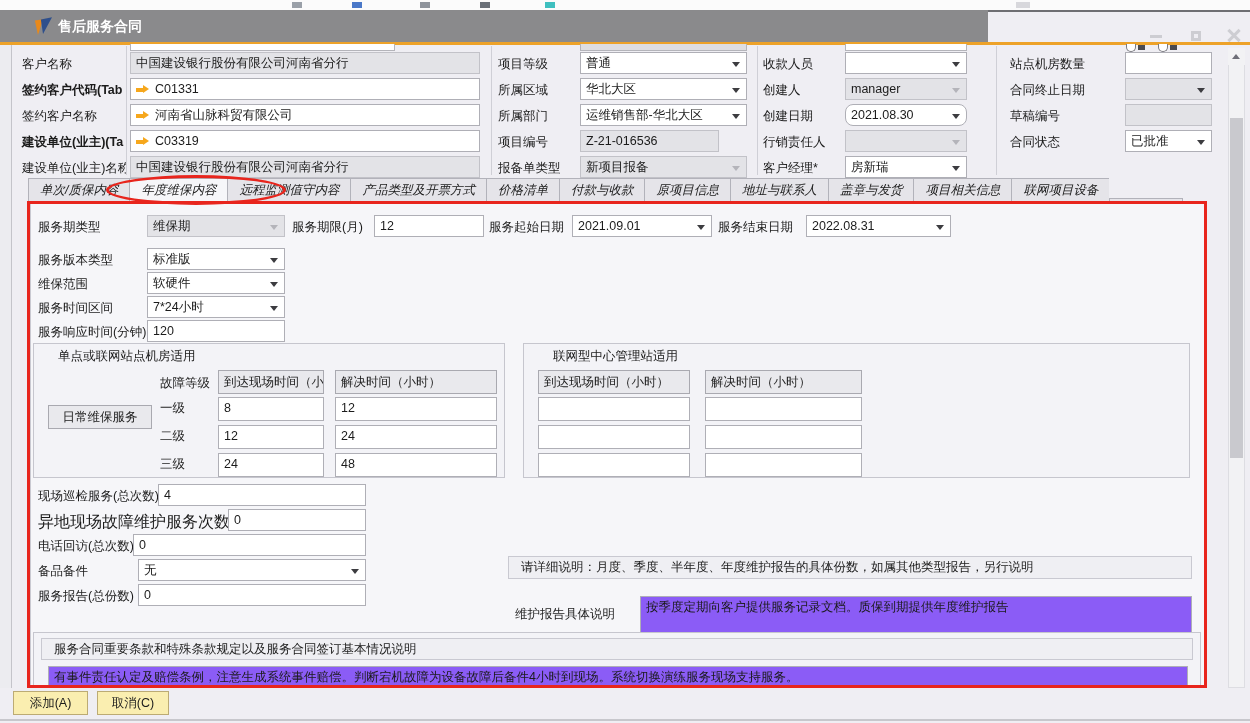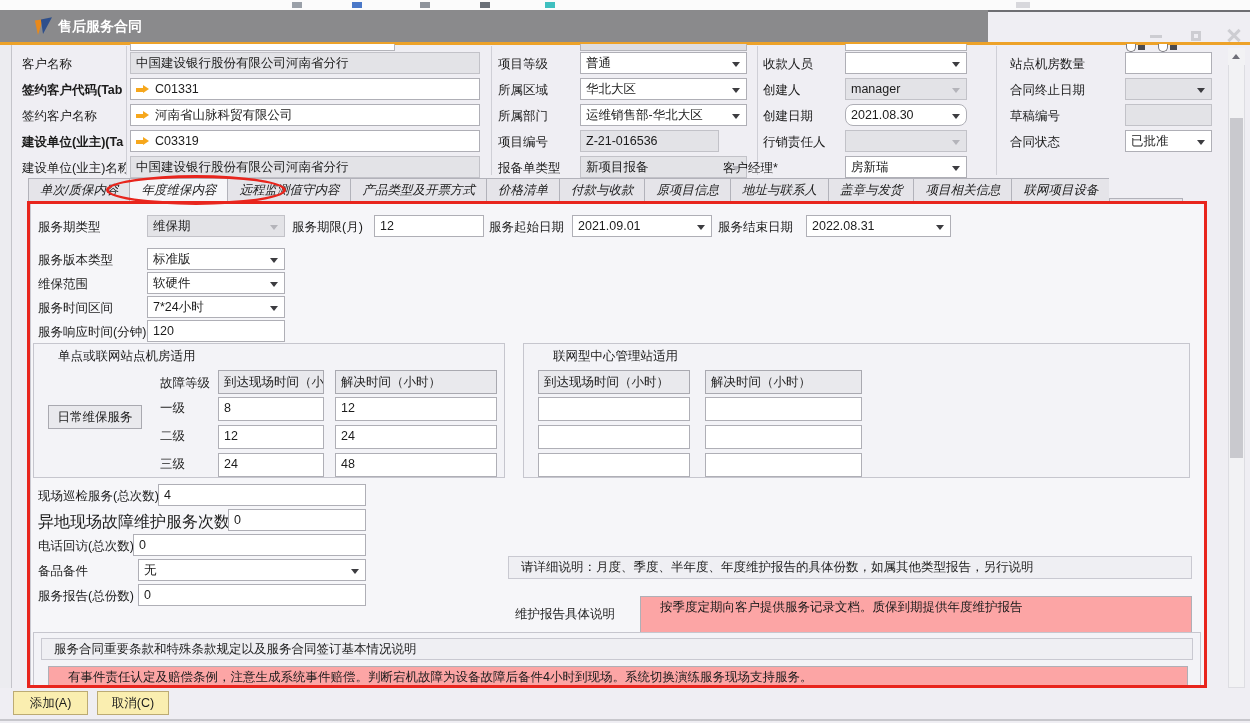--- a/index.html
+++ b/index.html
@@ -45,21 +45,21 @@
        border:1px solid #B2B2BA;border-right:none;white-space:nowrap;color:#1b1b1b;}
   .tab:last-child{border-right:1px solid #B2B2BA;margin-top:20px;}
   .tab.active{background:#F6F6F9;height:25px;border-bottom:none;}
   
   .panel{position:absolute;left:30px;top:202px;width:1176px;height:486px;background:#F6F6F9;border:1px solid #C9C9D1;box-sizing:border-box;}
   .grp{position:absolute;background:#F3F3F7;border:1px solid #C6C6CE;box-sizing:border-box;}
   .grp-title{position:absolute;white-space:nowrap;}
   .th{position:absolute;box-sizing:border-box;height:24px;line-height:22px;background:#E9E9ED;border:1px solid #A9A9B0;padding:0 5px;white-space:nowrap;overflow:hidden;}
   .cell-lbl{position:absolute;box-sizing:border-box;background:#E9E9ED;border:1px solid #A9A9B0;text-align:center;line-height:22px;}
   .note-h{position:absolute;box-sizing:border-box;background:#EFEFF3;border:1px solid #C9C9D1;line-height:21px;padding:0 12px;white-space:nowrap;overflow:hidden;}
-  .tarea{position:absolute;box-sizing:border-box;background:#fca5a5;border:1px solid #AFAFB6;padding:2px 19px;line-height:16px;overflow:hidden;}
+  .tarea{position:absolute;box-sizing:border-box;background:#8b5cf6;border:1px solid #AFAFB6;padding:2px 5px;line-height:16px;overflow:hidden;}
   
   .ann-rect{position:absolute;left:27px;top:201px;width:1180px;height:487px;border:3px solid #E8251D;box-sizing:border-box;pointer-events:none;z-index:40;}
   .ann-ellipse{position:absolute;left:106px;top:175px;width:180px;height:30px;border:3px solid #E8251D;border-radius:50%;box-sizing:border-box;pointer-events:none;z-index:40;}
   
   .footer{position:absolute;left:0;top:688px;width:1250px;height:35px;background:#EFEEF3;}
   .btn{position:absolute;box-sizing:border-box;height:24px;line-height:22px;background:#FAEEB0;border:1px solid #BCAB74;text-align:center;}
   .botline{position:absolute;left:0;top:719px;width:1250px;height:2px;background:#C7C7CC;}
   
   .sbar{position:absolute;left:1228px;top:48px;width:17px;height:640px;background:#F2F2F4;border:1px solid #DDDDE2;box-sizing:border-box;}
   .sbtn{position:absolute;left:1228px;top:48px;width:17px;height:17px;background:#F2F2F4;}
@@ -135,21 +135,21 @@
   <div class="lbl" style="left:763px;top:57px;">收款人员</div>
   <div class="inp dd" style="left:845px;top:52px;width:122px;"><span></span><span class="arr"></span></div>
   <div class="lbl" style="left:763px;top:83px;">创建人</div>
   <div class="inp ro dd" style="left:845px;top:78px;width:122px;"><span>manager</span><span class="arr dis"></span></div>
   <div class="lbl" style="left:763px;top:109px;">创建日期</div>
   <div class="inp dd" style="left:845px;top:104px;width:122px;border-radius:8px;"><span>2021.08.30</span><span class="arr"></span></div>
   <div class="lbl" style="left:763px;top:135px;">行销责任人</div>
   <div class="inp ro dd" style="left:845px;top:130px;width:122px;">
       <span class="arr dis"></span>
     </div>
-  <div class="lbl" style="left:723px;top:161px;">客户经理*</div>
+  <div class="lbl" style="left:763px;top:161px;">客户经理*</div>
   <div class="inp dd" style="left:845px;top:156px;width:122px;"><span>房新瑞</span><span class="arr"></span></div>
 
   <div class="lbl" style="left:1010px;top:57px;">站点机房数量</div>
   <div class="inp" style="left:1125px;top:52px;width:87px;"></div>
   <div class="lbl" style="left:1010px;top:83px;">合同终止日期</div>
   <div class="inp ro dd" style="left:1125px;top:78px;width:87px;">
       <span class="arr"></span>
     </div>
   <div class="lbl" style="left:1010px;top:109px;">草稿编号</div>
   <div class="inp ro" style="left:1125px;top:104px;width:87px;"></div>
@@ -189,21 +189,21 @@
   <div class="lbl" style="left:38px;top:301px;">服务时间区间</div>
   <div class="inp dd" style="left:147px;top:296px;width:138px;"><span>7*24小时</span><span class="arr"></span></div>
   <div class="lbl" style="left:38px;top:325px;">服务响应时间(分钟)</div>
   <div class="inp" style="left:147px;top:320px;width:138px;">120</div>
 
   <div class="grp" style="left:33px;top:343px;width:472px;height:135px;"></div>
   <div class="grp-title" style="left:58px;top:348px;">单点或联网站点机房适用</div>
   <div class="lbl" style="left:160px;top:376px;">故障等级</div>
   <div class="th" style="left:218px;top:370px;width:106px;">到达现场时间（小时</div>
   <div class="th" style="left:335px;top:370px;width:162px;">解决时间（小时）</div>
-  <div class="cell-lbl" style="left:48px;top:405px;width:94px;height:24px;">日常维保服务</div>
+  <div class="cell-lbl" style="left:48px;top:405px;width:104px;height:24px;">日常维保服务</div>
   <div class="lbl" style="left:160px;top:401px;">一级</div>
   <div class="inp" style="left:218px;top:397px;width:106px;height:24px;">8</div>
   <div class="inp" style="left:335px;top:397px;width:162px;height:24px;">12</div>
   <div class="lbl" style="left:160px;top:429px;">二级</div>
   <div class="inp" style="left:218px;top:425px;width:106px;height:24px;">12</div>
   <div class="inp" style="left:335px;top:425px;width:162px;height:24px;">24</div>
   <div class="lbl" style="left:160px;top:457px;">三级</div>
   <div class="inp" style="left:218px;top:453px;width:106px;height:24px;">24</div>
   <div class="inp" style="left:335px;top:453px;width:162px;height:24px;">48</div>
 

